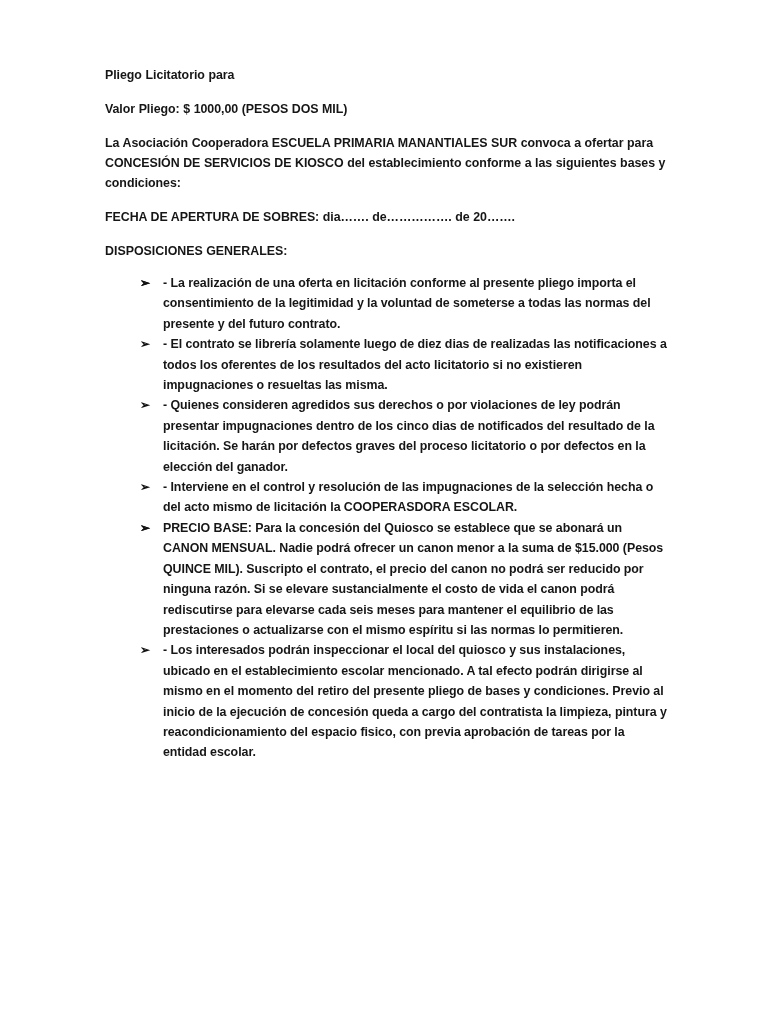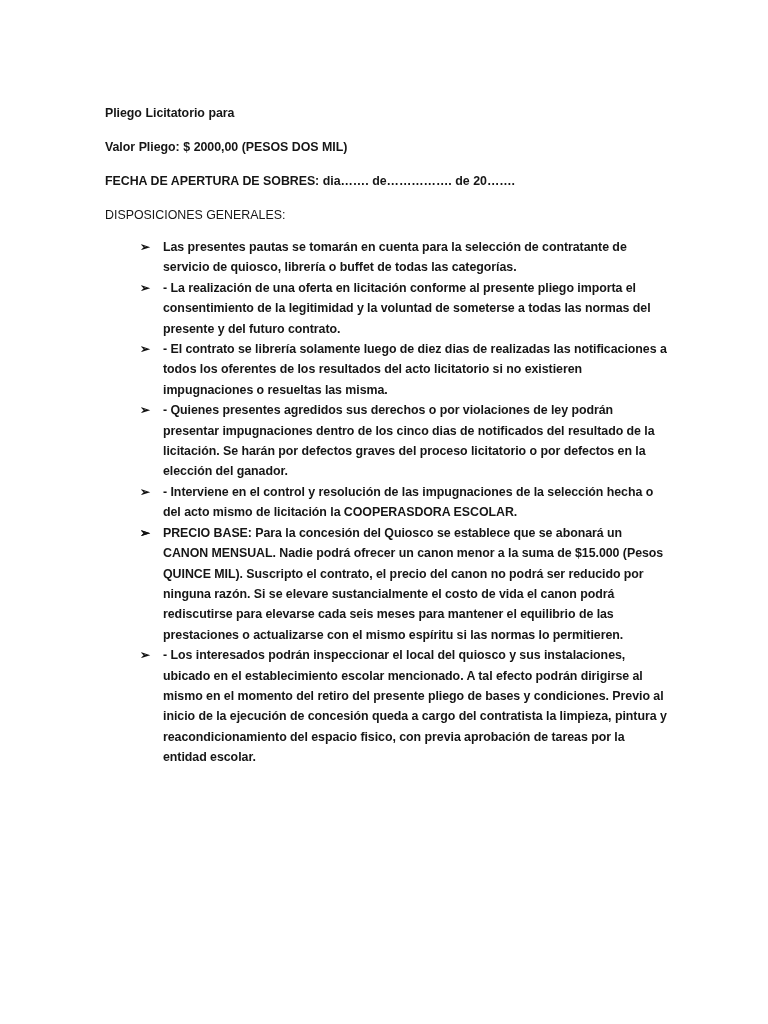--- a/index.html
+++ b/index.html
@@ -14,21 +14,21 @@
     color: #1a1a1a;
     -webkit-font-smoothing: antialiased;
   }
 
   .page {
     position: relative;
     width: 768px;
     height: 1024px;
     background: #ffffff;
     box-sizing: border-box;
-    padding: 103px 100px 0 105px;
+    padding: 65px 100px 0 105px;
     overflow: hidden;
   }
 
   .doc-body {
     width: 562px;
     font-size: 12.4px;
     line-height: 20px;
     color: #161616;
     text-align: left;
   }
@@ -36,21 +36,21 @@
   
   .para {
     margin: 0 0 14px 0;
     font-weight: 600;
     letter-spacing: -0.05px;
     word-spacing: 0.2px;
   }
 
   .para-heading {
     margin: 0 0 12px 0;
-    font-weight: 400;
+    font-weight: 700;
   }
 
   
   .bullet-list {
     list-style: none;
     margin: 0;
     padding: 0;
   }
   .bullet-item {
     position: relative;
@@ -76,44 +76,44 @@
   }
 </style>
 </head>
 <body>
 
 <div class="page">
   <div class="doc-body">
 
     <p class="para">Pliego Licitatorio para</p>
 
-    <p class="para">Valor Pliego: $ 2000,00 (PESOS DOS MIL)</p>
+    <p class="para">Valor Pliego: $ 1000,00 (PESOS DOS MIL)</p>
 
+    <p class="para">La Asociación Cooperadora ESCUELA  PRIMARIA MANANTIALES SUR convoca a ofertar para CONCESIÓN DE SERVICIOS DE KIOSCO del establecimiento conforme a las siguientes bases y condiciones:</p>
 
     <p class="para">FECHA DE APERTURA DE SOBRES: dia……. de……………. de 20…….</p>
 
 
     <p class="para-heading">DISPOSICIONES GENERALES:</p>
 
     <ul class="bullet-list">
       <li class="bullet-item">
         <span class="bullet-marker">➢</span>
-        <span class="bullet-text">Las presentes pautas se tomarán en cuenta para la selección de contratante de servicio de quiosco, librería o buffet de todas las categorías.</span>
       </li>
       <li class="bullet-item">
         <span class="bullet-marker">➢</span>
         <span class="bullet-text">- La realización de una oferta en licitación conforme al presente pliego importa el consentimiento de la legitimidad y la voluntad de someterse a todas las normas del presente y del futuro contrato.</span>
       </li>
       <li class="bullet-item">
         <span class="bullet-marker">➢</span>
         <span class="bullet-text">- El contrato se librería solamente luego de diez dias de realizadas las notificaciones a todos los oferentes de los resultados del acto licitatorio si no existieren impugnaciones o resueltas las misma.</span>
       </li>
       <li class="bullet-item">
         <span class="bullet-marker">➢</span>
-        <span class="bullet-text">- Quienes presentes agredidos sus derechos o por violaciones de ley podrán presentar impugnaciones dentro de los cinco dias de notificados del resultado de la licitación. Se harán por defectos graves del proceso licitatorio o por defectos en la elección del ganador.</span>
+        <span class="bullet-text">- Quienes consideren agredidos sus derechos o por violaciones de ley podrán presentar impugnaciones dentro de los cinco dias de notificados del resultado de la licitación. Se harán por defectos graves del proceso licitatorio o por defectos en la elección del ganador.</span>
       </li>
       <li class="bullet-item">
         <span class="bullet-marker">➢</span>
         <span class="bullet-text">- Interviene en el control y resolución de las impugnaciones de la selección hecha o del acto mismo de licitación la COOPERASDORA ESCOLAR.</span>
       </li>
       <li class="bullet-item">
         <span class="bullet-marker">➢</span>
       </li>
       <li class="bullet-item">
         <span class="bullet-marker">➢</span>

